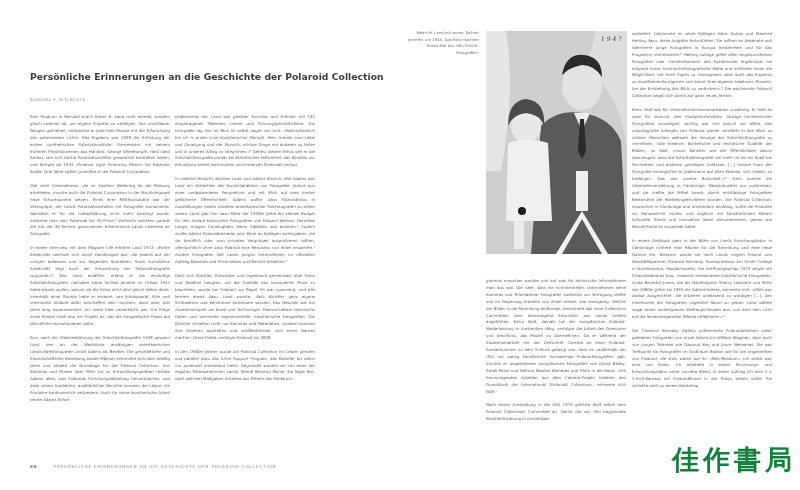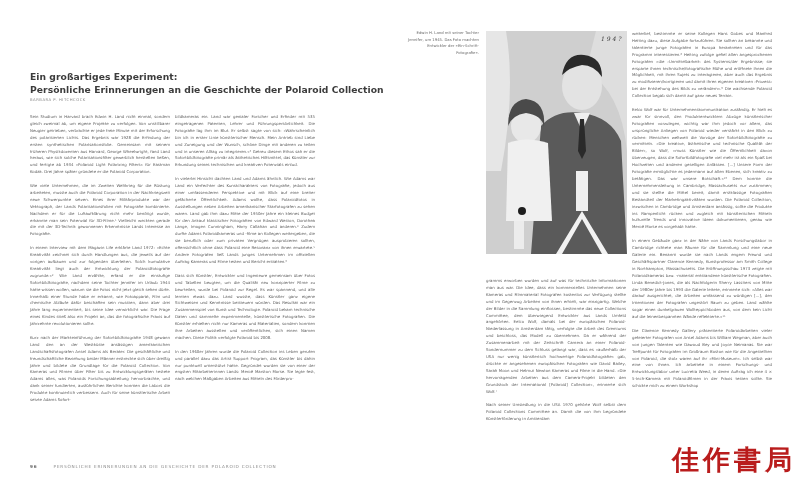--- a/index.html
+++ b/index.html
@@ -34,29 +34,28 @@
     background: linear-gradient(180deg, #d9d9d9 0%, #bdbdbd 40%, #a8a8a8 70%, #c9c9c9 100%);
     overflow: hidden;
   }
   .photo svg { width: 100%; height: 100%; display: block; }
   .footer {
     position: absolute; left: 30px; top: 464px; font-size: 4.2px; letter-spacing: 0.8px; color: #8a8a8a;
     white-space: nowrap;
   }
   .footer .pageno { color: #6a6a6a; margin-right: 14px; font-weight: bold; }
   .watermark {
-    position: absolute; left: 672px; top: 442px; font-size: 27px; font-weight: bold; color: #b91c1c;
+    position: absolute; left: 672px; top: 442px; font-size: 27px; font-weight: bold; color: #15803d;
     letter-spacing: 4px; white-space: nowrap; font-family: "DejaVu Sans", sans-serif;
   }
 </style>
 </head>
 <body>
 
 <div class="title">
-  <div>Ein großartiges Experiment:</div>
   <div>Persönliche Erinnerungen an die Geschichte der Polaroid Collection</div>
 </div>
 <div class="author">Barbara P. Hitchcock</div>
 
 <div class="col" id="col1">
   <p>Sein Studium in Harvard brach Edwin H. Land nicht einmal, sondern gleich zweimal ab, um eigene Projekte zu verfolgen. Von unstillbarer Neugier getrieben, verbrachte er jede freie Minute mit der Erforschung des polarisierten Lichts. Das Ergebnis war 1928 die Erfindung der ersten synthetischen Polarisationsfolie. Gemeinsam mit seinem früheren Physikdozenten aus Harvard, George Wheelwright, fand Land heraus, wie sich solche Polarisationsfilter gewerblich herstellen ließen, und fertigte ab 1934 »Polaroid Light Polarizing Filters« für Eastman Kodak. Drei Jahre später gründete er die Polaroid Corporation.</p>
   <p>Wie viele Unternehmen, die im Zweiten Weltkrieg für die Rüstung arbeiteten, musste auch die Polaroid Corporation in der Nachkriegszeit neue Schwerpunkte setzen. Eines ihrer Militärprodukte war der Vektograph, der Lands Polarisationsfolien mit Fotografie kombinierte. Nachdem er für die Luftaufklärung nicht mehr benötigt wurde, erkannte man sein Potenzial für 3D-Filme.¹ Vielleicht weckten gerade die mit der 3D-Technik gewonnenen Erkenntnisse Lands Interesse an Fotografie.</p>
   <p>In einem Interview mit dem Magazin Life erklärte Land 1972: »Echte Kreativität zeichnet sich durch Handlungen aus, die jeweils auf der vorigen aufbauen und zur folgenden überleiten. Solch kumulative Kreativität liegt auch der Entwicklung der Polaroidfotografie zugrunde.«² Wie Land erzählte, erfand er die einstufige Sofortbildfotografie, nachdem seine Tochter Jennifer im Urlaub 1944 hatte wissen wollen, warum sie die Fotos nicht jetzt gleich sehen dürfe. Innerhalb einer Stunde habe er erkannt, wie Fotoapparat, Film und chemische Abläufe dafür beschaffen sein mussten, dann aber drei Jahre lang experimentiert, bis seine Idee verwirklicht war. Die Frage eines Kindes stieß also ein Projekt an, das die fotografische Praxis auf Jahrzehnte revolutionieren sollte.</p>
   <p>Kurz nach der Markteinführung der Sofortbildfotografie 1948 gewann Land den an der Westküste ansässigen amerikanischen Landschaftsfotografen Ansel Adams als Berater. Die geschäftliche und freundschaftliche Beziehung beider Männer erstreckte sich über dreißig Jahre und bildete die Grundlage für die Polaroid Collection. Von Kameras und Filmen über Filter bis zu Entwicklungsgeräten testete Adams alles, was Polaroids Forschungsabteilung hervorbrachte, und dank seiner fundierten, ausführlichen Berichte konnten die Labors die Produkte kontinuierlich verbessern. Auch für seine künstlerische Arbeit setzte Adams Sofort-</p>
 </div>

